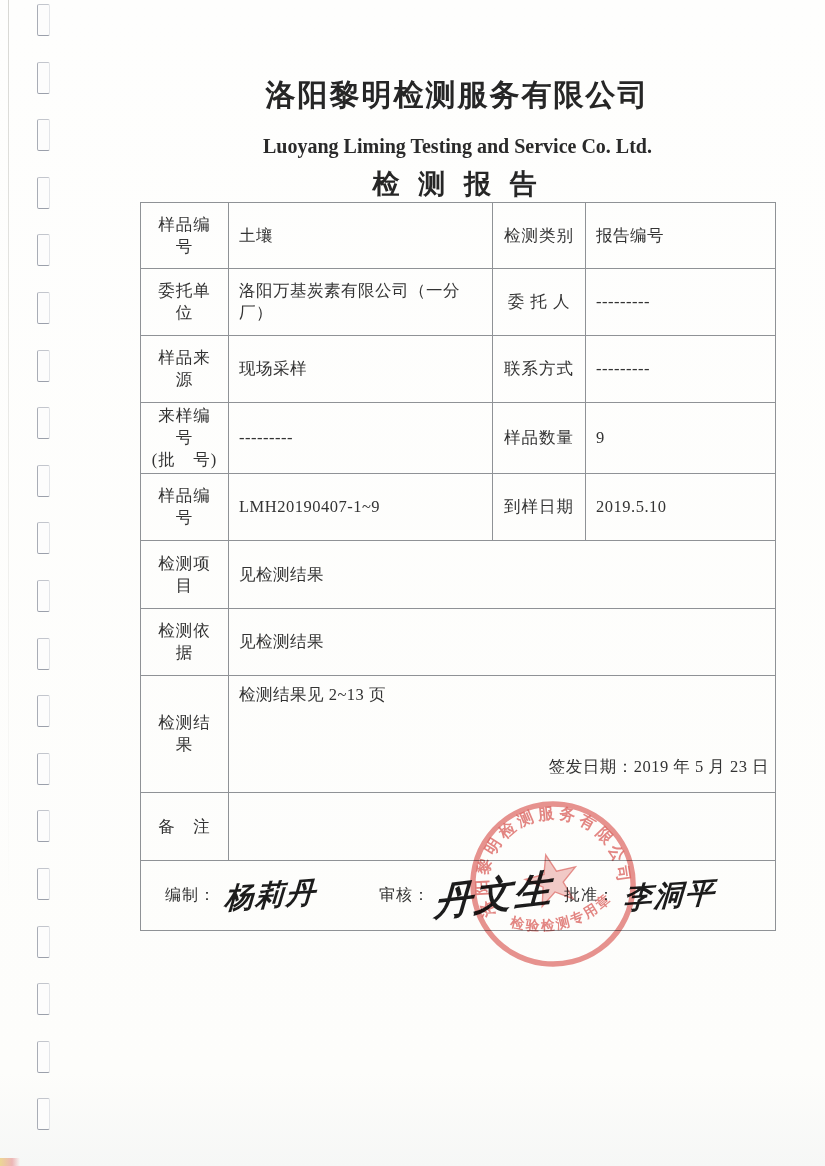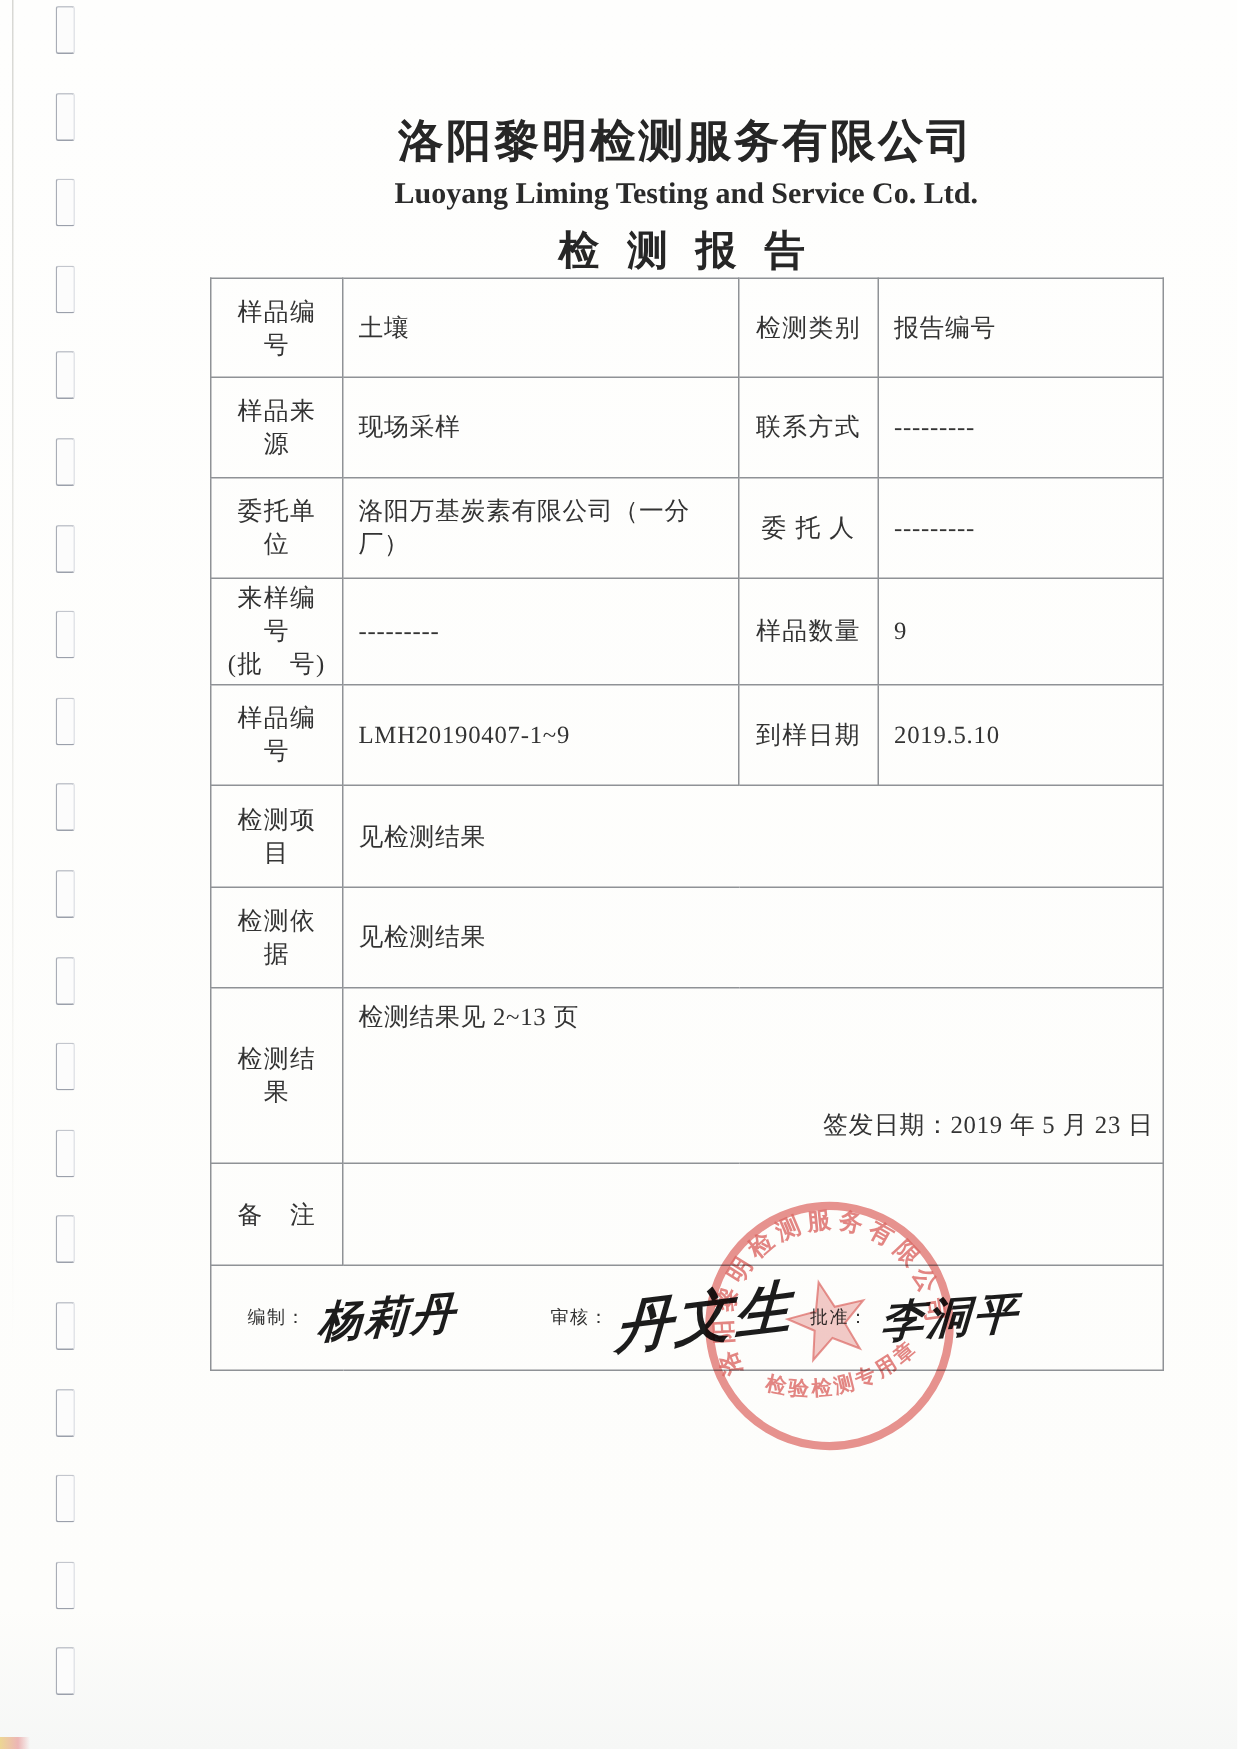--- a/index.html
+++ b/index.html
@@ -36,21 +36,21 @@
     background:linear-gradient(90deg,#e8c86a,#e89a9a 60%,rgba(255,255,255,0));
     opacity:.7;
   }
   .content{position:absolute;left:140px;top:78px;width:635px;}
   .hdr{text-align:center;}
   .company-cn{
     font-size:30px;font-weight:bold;letter-spacing:2px;
     color:#262626;line-height:1.1;
   }
   .company-en{
-    font-size:20px;font-weight:bold;margin-top:7px;color:#2a2a2a;
+    font-size:20px;font-weight:bold;margin-top:24px;color:#2a2a2a;
   }
   .title-cn{
     font-size:27px;font-weight:bold;letter-spacing:6px;margin-top:8px;color:#262626;
   }
   .title-en{
     font-size:19px;font-weight:bold;margin-top:3px;color:#2a2a2a;
   }
   .report-meta{
     display:flex;align-items:flex-end;
     font-size:16px;margin-top:9px;margin-bottom:4px;color:#333;
@@ -70,21 +70,21 @@
   }
   td.lab{
     text-align:center;white-space:pre-line;letter-spacing:1px;padding:2px 4px;
   }
   td.val{text-align:left;letter-spacing:.5px;}
   td.result-cell{position:relative;padding:0;}
   .result-top{position:absolute;left:10px;top:8px;}
   .sign-date{position:absolute;right:6px;bottom:14px;letter-spacing:.5px;}
   td.sig-cell{padding:4px 10px;}
   .sig-line{display:flex;align-items:center;height:100%;}
-  .sig-label{font-size:12px;letter-spacing:1px;white-space:nowrap;}
+  .sig-label{font-size:16px;letter-spacing:1px;white-space:nowrap;}
   .hand{
     font-family:"DejaVu Sans",sans-serif;
     font-style:italic;font-weight:bold;color:#1c1c1c;
     display:inline-block;transform:rotate(-4deg) skewX(-7deg);
     font-size:29px;letter-spacing:2px;margin-left:8px;white-space:nowrap;
   }
   .hand.big{font-size:38px;transform:rotate(-7deg) skewX(-10deg);margin-left:4px;}
   
   .stamp{
     position:absolute;left:462px;top:793px;width:182px;height:182px;
@@ -146,29 +146,29 @@
           <col style="width:190px">
         </colgroup>
       <tbody>
           <tr style="height:66px">
         <td class="lab">样品编号</td>
         <td class="val">土壤</td>
         <td class="lab">检测类别</td>
         <td class="val">报告编号</td>
       </tr>
       <tr style="height:67px">
+        <td class="lab">委托单位</td>
+        <td class="val">洛阳万基炭素有限公司（一分厂）</td>
+        <td class="lab">委 托 人</td>
+        <td class="val">---------</td>
+      </tr>
+      <tr style="height:67px">
         <td class="lab">样品来源</td>
         <td class="val">现场采样</td>
         <td class="lab">联系方式</td>
-        <td class="val">---------</td>
-      </tr>
-      <tr style="height:67px">
-        <td class="lab">委托单位</td>
-        <td class="val">洛阳万基炭素有限公司（一分厂）</td>
-        <td class="lab">委 托 人</td>
         <td class="val">---------</td>
       </tr>
       <tr style="height:68px">
         <td class="lab">来样编号
 (批　号)</td>
         <td class="val">---------</td>
         <td class="lab">样品数量</td>
         <td class="val">9</td>
       </tr>
       <tr style="height:67px">

